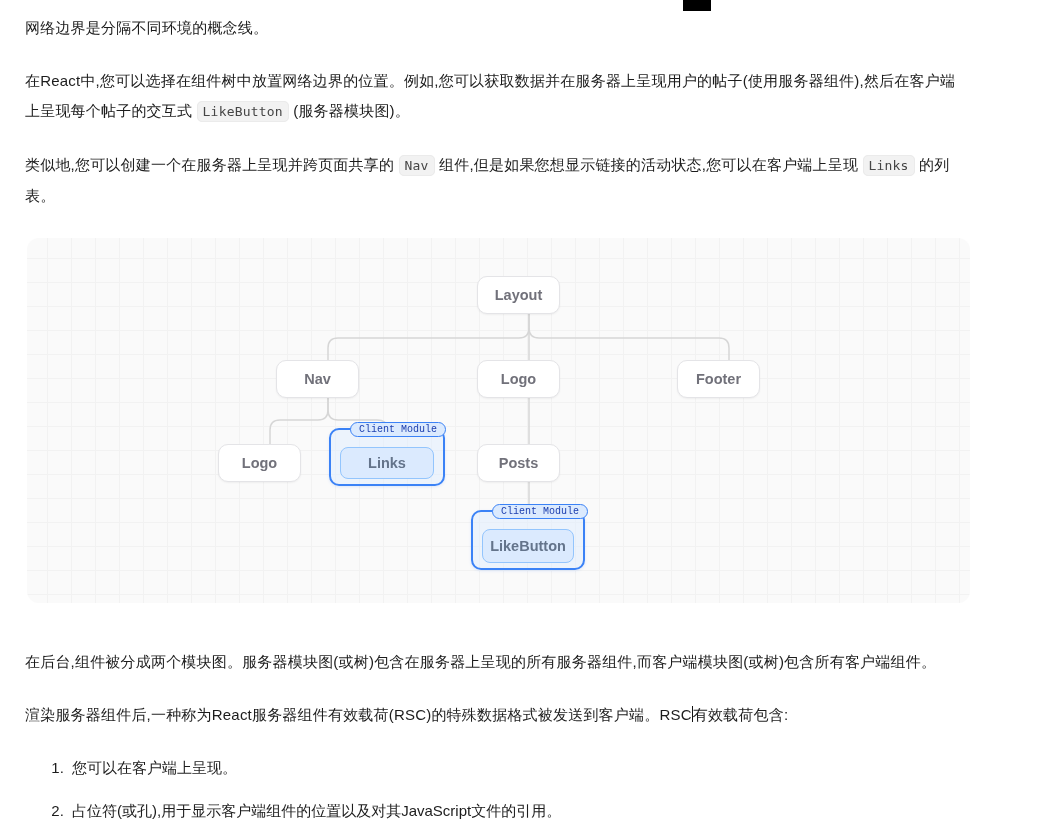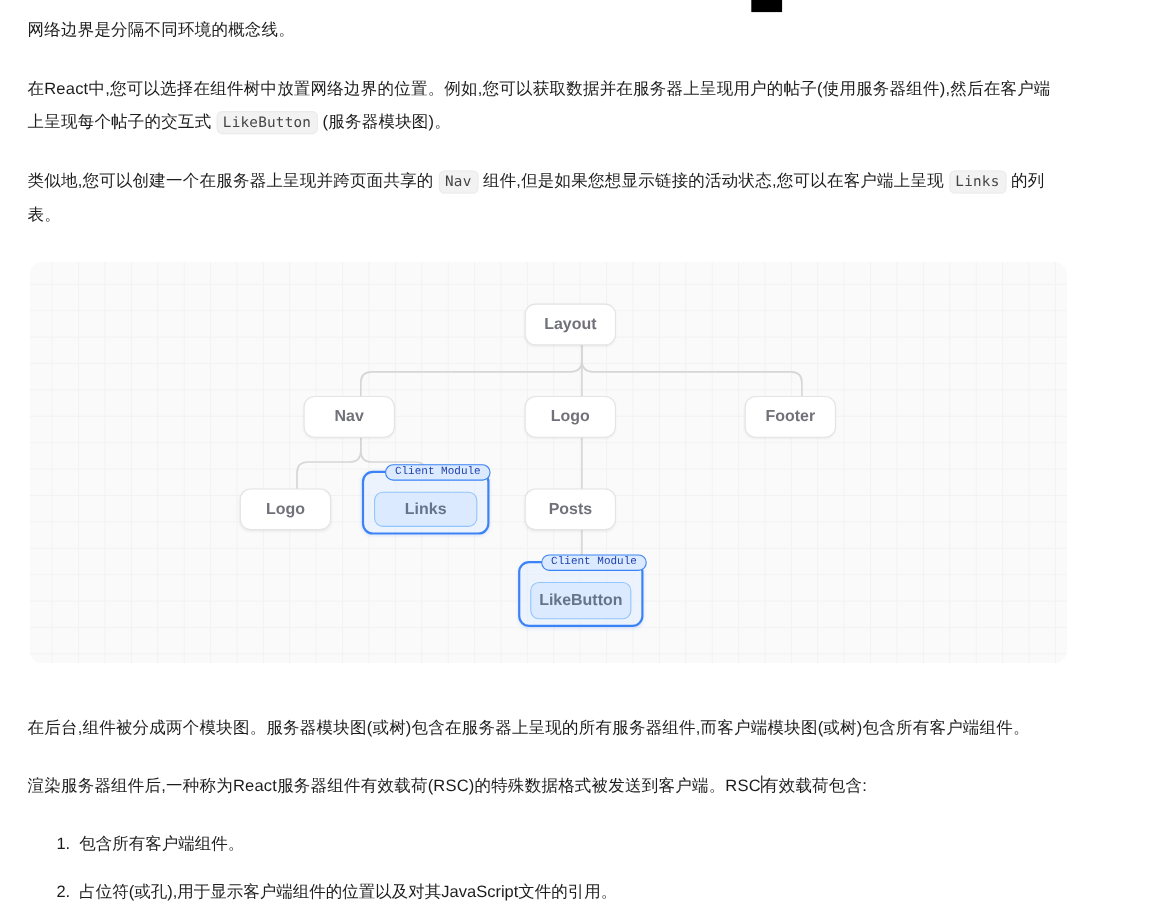--- a/index.html
+++ b/index.html
@@ -190,17 +190,17 @@
           <span>LikeButton</span>
         </div>
     </div>
   </div>
 
   <p><span>在后台,组件被分成两个模块图。服务器模块图(或树)包含在服务器上呈现的所有服务器组件,而客户端模块图(或树)包含所有客户端组件。</span></p>
 
   <p><span>渲染服务器组件后,一种称为React服务器组件有效载荷(RSC)的特殊数据格式被发送到客户端。RSC</span><span class="caret"></span><span>有效载荷包含:</span></p>
 
   <ol class="rsc-list">
-    <li><span>包含所有客户端组件。</span></li>
+    <li><span>您可以在客户端上呈现。</span></li>
     <li><span>占位符(或孔),用于显示客户端组件的位置以及对其JavaScript文件的引用。</span></li>
   </ol>
 
 </div>
 
 </body></html>

